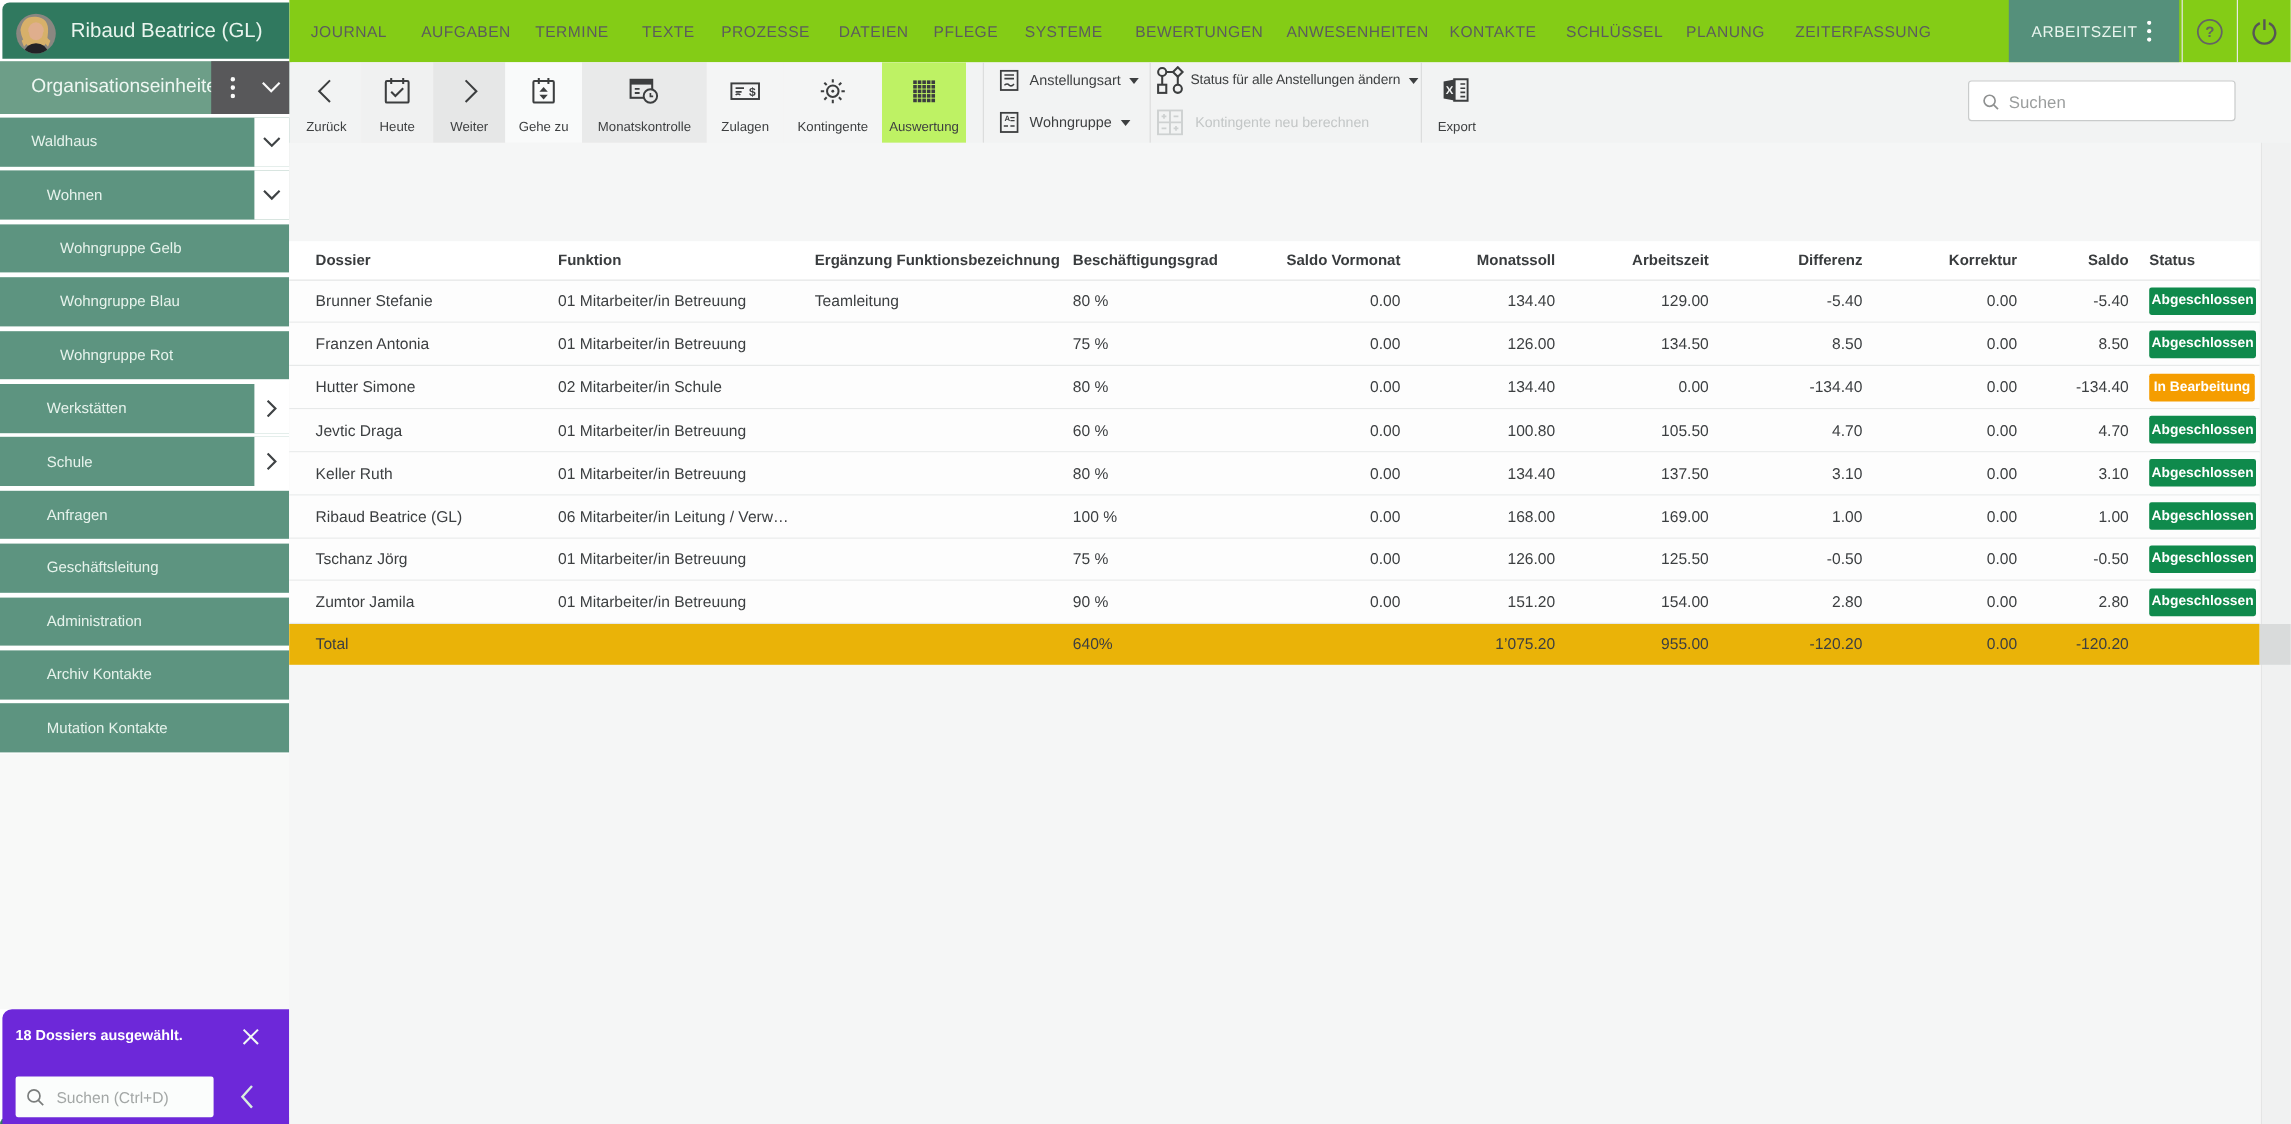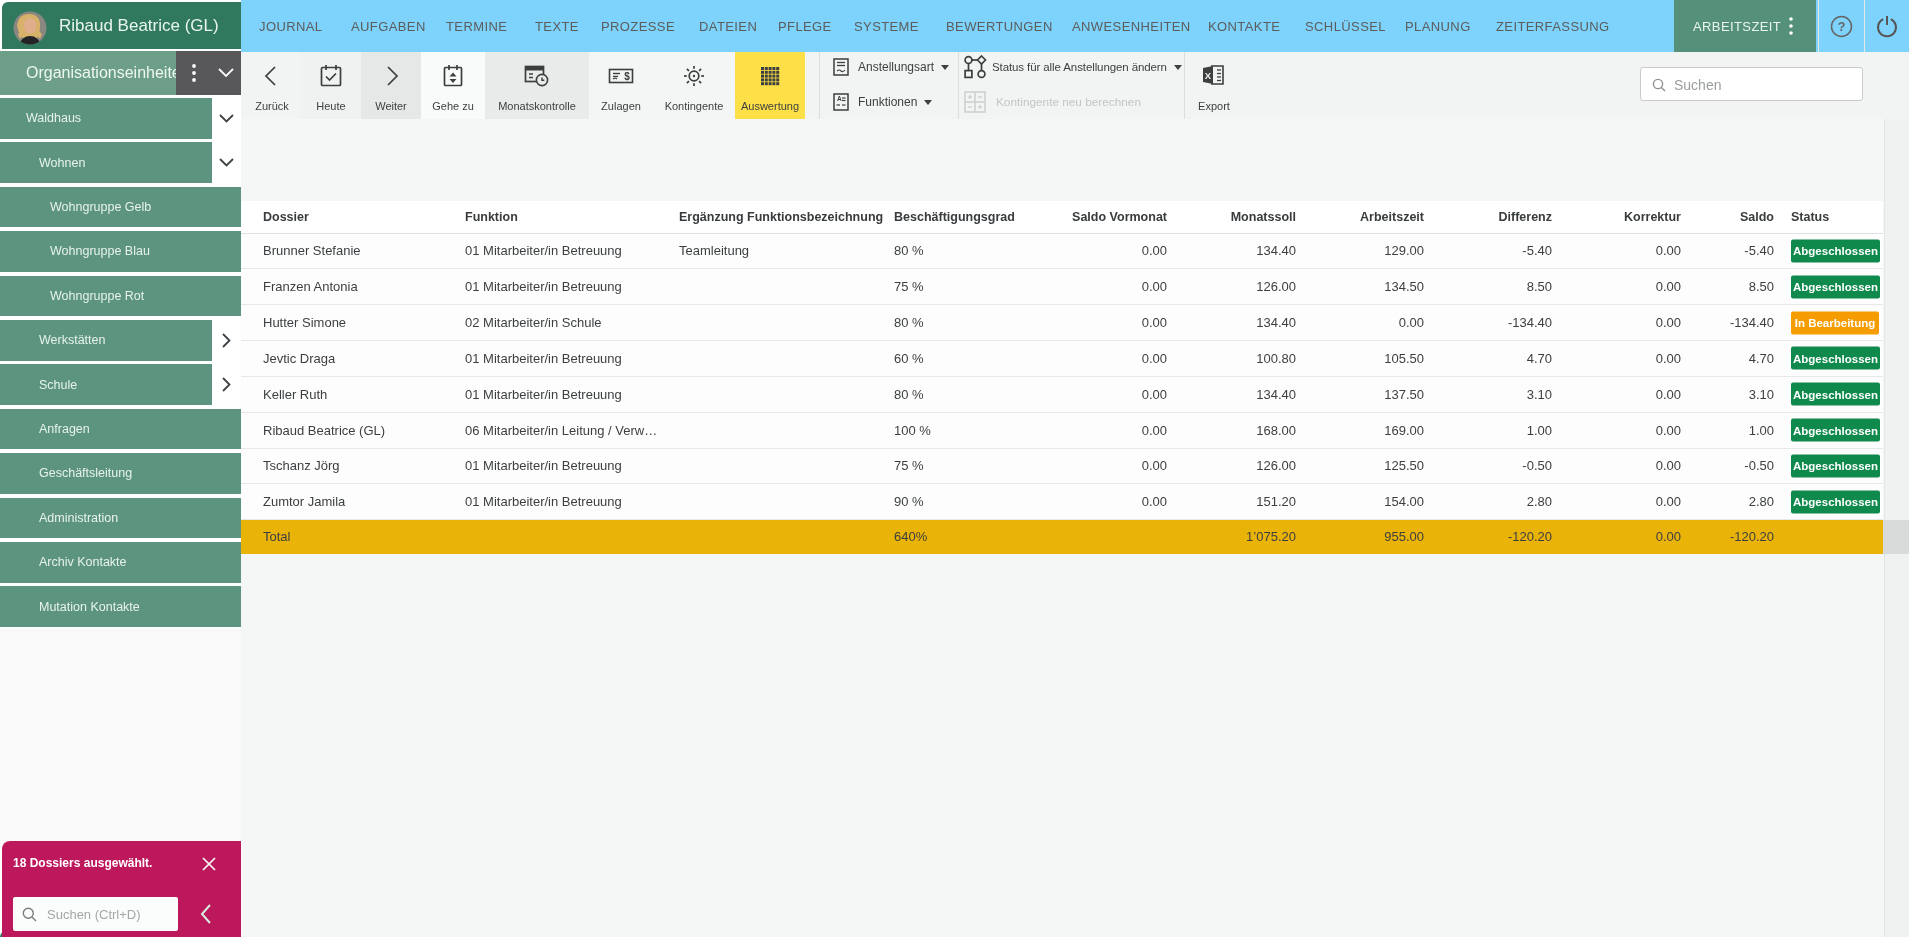--- a/index.html
+++ b/index.html
@@ -1,17 +1,17 @@
 <!DOCTYPE html>
 <html><head><meta charset="utf-8">
 <style>
 *{margin:0;padding:0;box-sizing:border-box}
 html,body{width:1909px;height:937px;overflow:hidden}
 body{font-family:"Liberation Sans",sans-serif;background:#f5f6f6;position:relative}
-.nav{position:absolute;left:241px;top:0;width:1668px;height:52px;background:#7dd3fc}
+.nav{position:absolute;left:241px;top:0;width:1668px;height:52px;background:#84cc16}
 .tab{position:absolute;top:0;height:52px;display:flex;align-items:center;font-size:13px;color:#5c5c5c;letter-spacing:.4px;white-space:nowrap}
 .gtab{position:absolute;left:1433px;top:0;width:142px;height:52px;background:#55907b;color:#e9f5ee;display:flex;align-items:center;font-size:13px;letter-spacing:.4px}
 .toolbar{position:absolute;left:241px;top:52px;width:1668px;height:67px;background:#f2f3f3}
 .tbtn{position:absolute;top:0;height:67px;text-align:center;color:#3d3f40;font-size:13px}
 .tbtn .lbl{position:absolute;left:0;right:0;top:48px;font-size:11px;white-space:nowrap}
 .tbtn svg{position:absolute;top:11px;left:50%;transform:translateX(-50%)}
 .vsep{position:absolute;top:0;height:67px;width:1px;background:#dcdddd}
 .drow{position:absolute;height:24px;display:flex;align-items:center;font-size:12px;color:#3d3f40;white-space:nowrap}
 .caret{display:inline-block;width:0;height:0;border-left:4.5px solid transparent;border-right:4.5px solid transparent;border-top:5px solid #3d3f40;margin-left:7px}
 .content{position:absolute;left:241px;top:119px;width:1643px;height:818px;background:#f5f6f6;z-index:1}
@@ -28,21 +28,21 @@
 .shead{position:absolute;left:2px;top:2px;width:239px;height:47px;background:#30795f;border-radius:6px 0 0 0}
 .sname{position:absolute;left:57px;top:0;height:47px;display:flex;align-items:center;font-size:17px;color:#e9f5ee;white-space:nowrap}
 .orow{position:absolute;left:0;top:51px;width:241px;height:44px;background:#6d9e88}
 .otext{position:absolute;left:26px;top:0;height:44px;display:flex;align-items:center;font-size:16px;color:#eef7f2}
 .obox{position:absolute;left:176px;top:0;width:65px;height:44px;background:#58585a}
 .srow{position:absolute;left:0;width:241px;height:40.5px;background:#5d9480;color:#e7f3ec;font-size:12.5px}
 .srow .t{position:absolute;top:0;height:100%;display:flex;align-items:center;white-space:nowrap}
 .cbox{position:absolute;right:0;top:0;width:29px;height:100%;background:#fff}
 .sbot{position:absolute;left:0;top:628px;width:241px;height:213px;background:#f8f9f8}
 .gbar{position:absolute;left:0;top:931px;width:241px;height:6px;background:#2e7a60;border-radius:6px 0 0 0}
-.panel{position:absolute;left:2px;top:841px;width:239px;height:96px;background:#be185d;border-radius:8px 0 0 0}
+.panel{position:absolute;left:2px;top:841px;width:239px;height:96px;background:#6d28d9;border-radius:8px 0 0 0}
 .ptext{position:absolute;left:11px;top:15px;font-size:12px;font-weight:bold;color:#fff}
 .pinput{position:absolute;left:11px;top:56px;width:165px;height:34px;background:#fbfdfc;border-radius:2px}
 .ph{position:absolute;left:34px;top:0;height:34px;display:flex;align-items:center;color:#a3a7a6;font-size:13px}
 .icons{position:absolute;top:0;height:52px;display:flex;align-items:center;justify-content:center}
 </style></head><body>
 
 <div class="nav">
 <div class="tab" style="left:18px">JOURNAL</div>
 <div class="tab" style="left:110px">AUFGABEN</div>
 <div class="tab" style="left:205px">TERMINE</div>
@@ -141,21 +141,21 @@
         <line x1="5.8" y1="13.0" x2="3" y2="13" stroke="#3c3e3f" stroke-width="1.7"></line>
         <line x1="13.0" y1="20.2" x2="13" y2="23" stroke="#3c3e3f" stroke-width="1.7"></line>
         <line x1="13.0" y1="5.8" x2="13" y2="3" stroke="#3c3e3f" stroke-width="1.7"></line>
         <line x1="18.0904" y1="18.0904" x2="20.07" y2="20.07" stroke="#3c3e3f" stroke-width="1.7"></line>
         <line x1="7.9096" y1="18.0904" x2="5.930000000000001" y2="20.07" stroke="#3c3e3f" stroke-width="1.7"></line>
         <line x1="18.0904" y1="7.9096" x2="20.07" y2="5.930000000000001" stroke="#3c3e3f" stroke-width="1.7"></line>
         <line x1="7.9096" y1="7.9096" x2="5.930000000000001" y2="5.930000000000001" stroke="#3c3e3f" stroke-width="1.7"></line>
       </svg>
       <div class="lbl">Kontingente</div>
     </div>
-<div class="tbtn" style="left:494px;width:70px;background:#fde047">
+<div class="tbtn" style="left:494px;width:70px;background:#bef264">
       <svg width="26" height="26" viewBox="0 0 26 26">
         <rect x="4.0" y="4.0" width="3" height="3" fill="#3c3e3f"></rect>
         <rect x="7.8" y="4.0" width="3" height="3" fill="#3c3e3f"></rect>
         <rect x="11.6" y="4.0" width="3" height="3" fill="#3c3e3f"></rect>
         <rect x="15.399999999999999" y="4.0" width="3" height="3" fill="#3c3e3f"></rect>
         <rect x="19.2" y="4.0" width="3" height="3" fill="#3c3e3f"></rect>
         <rect x="4.0" y="7.8" width="3" height="3" fill="#3c3e3f"></rect>
         <rect x="7.8" y="7.8" width="3" height="3" fill="#3c3e3f"></rect>
         <rect x="11.6" y="7.8" width="3" height="3" fill="#3c3e3f"></rect>
         <rect x="15.399999999999999" y="7.8" width="3" height="3" fill="#3c3e3f"></rect>
@@ -193,21 +193,21 @@
     </div>
 <div class="drow" style="left:592px;top:38px">
       <svg width="16" height="18" viewBox="0 0 16 18" style="margin-right:9px">
         <rect x="1" y="1" width="14" height="16" fill="none" stroke="#3c3e3f" stroke-width="1.5"></rect>
         <text x="4" y="8" font-size="6.5" font-weight="bold" fill="#3c3e3f" font-family="Liberation Sans">A</text>
         <line x1="9" y1="5" x2="12.5" y2="5" stroke="#3c3e3f" stroke-width="1.2"></line>
         <line x1="9" y1="7.5" x2="12.5" y2="7.5" stroke="#3c3e3f" stroke-width="1.2"></line>
         <line x1="3.5" y1="12" x2="7" y2="12" stroke="#3c3e3f" stroke-width="1.2"></line>
         <line x1="9" y1="12" x2="12.5" y2="12" stroke="#3c3e3f" stroke-width="1.2"></line>
       </svg>
-      <span>Funktionen</span>
+      <span>Wohngruppe</span>
       <span class="caret"></span>
     </div>
 <div class="drow" style="left:722px;top:3px">
       <svg width="25" height="24" viewBox="0 0 25 24" style="margin-right:4px">
         <circle cx="5.5" cy="5" r="3.4" fill="none" stroke="#3c3e3f" stroke-width="1.7"></circle>
         <path d="M18.5 1 l4 4 -4 4 -4 -4 z" fill="none" stroke="#3c3e3f" stroke-width="1.7"></path>
         <rect x="2.1" y="15.6" width="6.8" height="6.8" fill="none" stroke="#3c3e3f" stroke-width="1.7"></rect>
         <circle cx="18.5" cy="19" r="3.4" fill="none" stroke="#3c3e3f" stroke-width="1.7"></circle>
         <line x1="5.5" y1="8.4" x2="5.5" y2="15.6" stroke="#3c3e3f" stroke-width="1.7"></line>
         <line x1="18.5" y1="9" x2="18.5" y2="15.6" stroke="#3c3e3f" stroke-width="1.7"></line>

